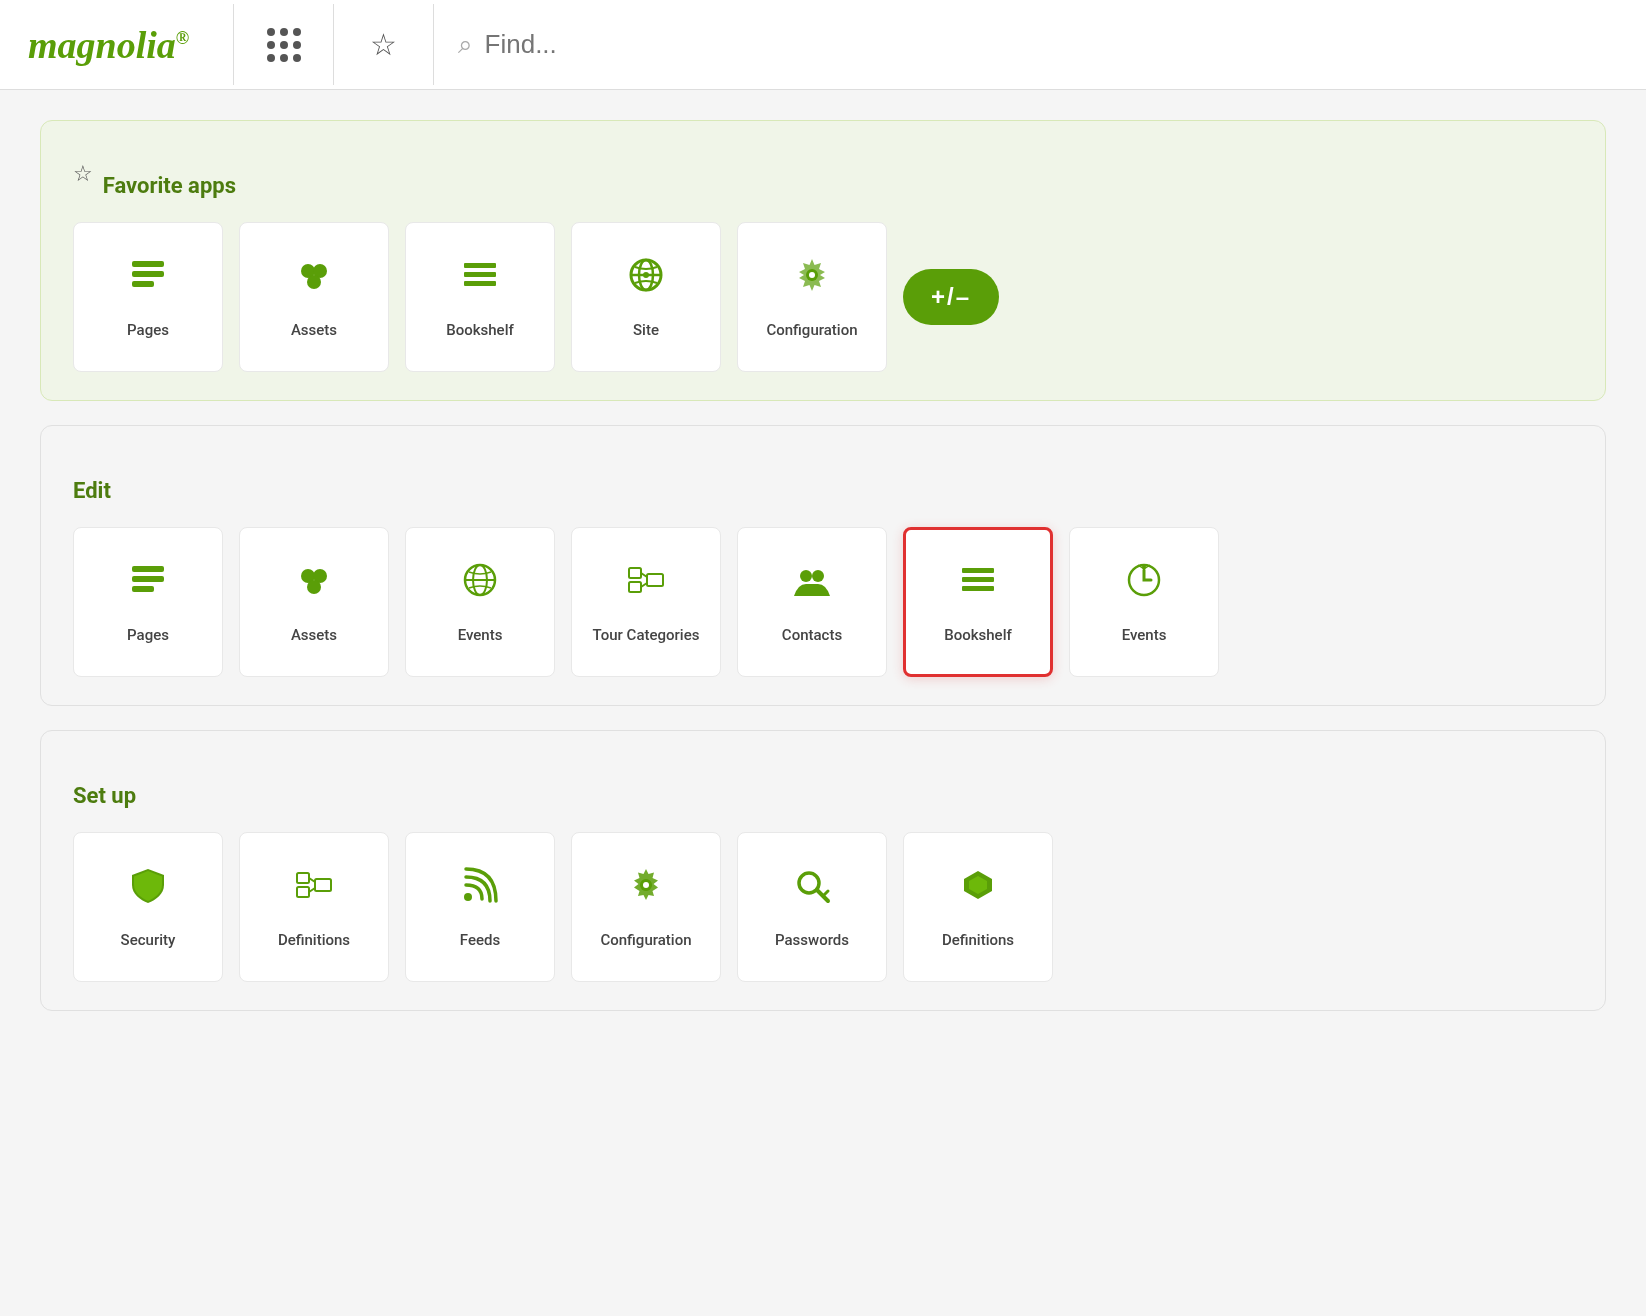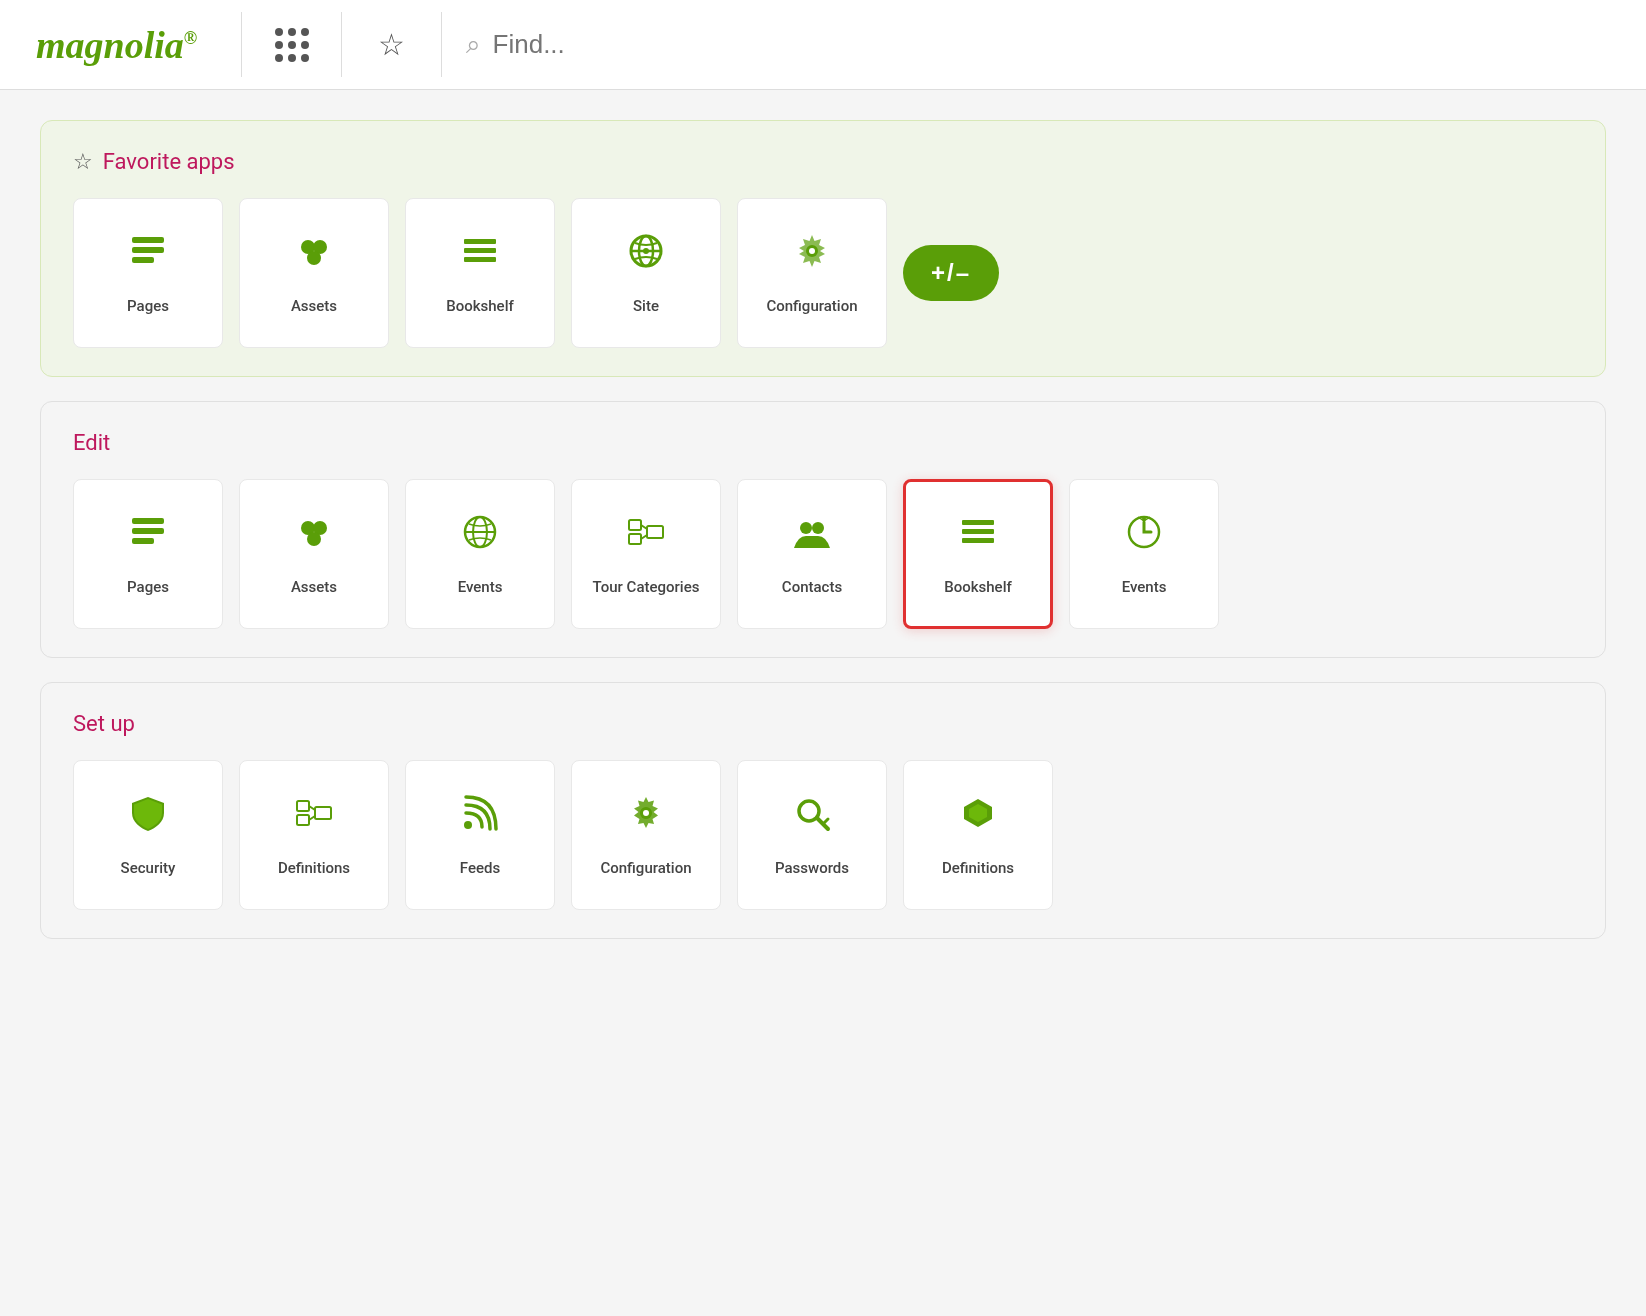--- a/index.html
+++ b/index.html
@@ -10,21 +10,21 @@
       width: 1646px;
     }
 
     
     .header {
       display: flex;
       align-items: center;
       background: #fff;
       border-bottom: 1px solid #ddd;
       height: 90px;
-      padding: 12px;
+      padding: 4px;
     }
     .header-logo {
       width: 230px;
       display: flex;
       align-items: center;
       padding: 0 24px;
       border-right: 1px solid #ddd;
       height: 100%;
     }
     .logo-text {
@@ -98,22 +98,23 @@
     }
 
     .section-header {
       display: flex;
       align-items: center;
       gap: 10px;
       margin-bottom: 24px;
     }
     .section-title {
       font-size: 22px;
-      font-weight: 400;
-      color: #be185d;
+      font-weight: 700;
+      color: #4d7c0f;
+      margin-top: 24px;
     }
 
     
     .app-grid {
       display: flex;
       gap: 16px;
       flex-wrap: wrap;
       align-items: center;
     }
 

